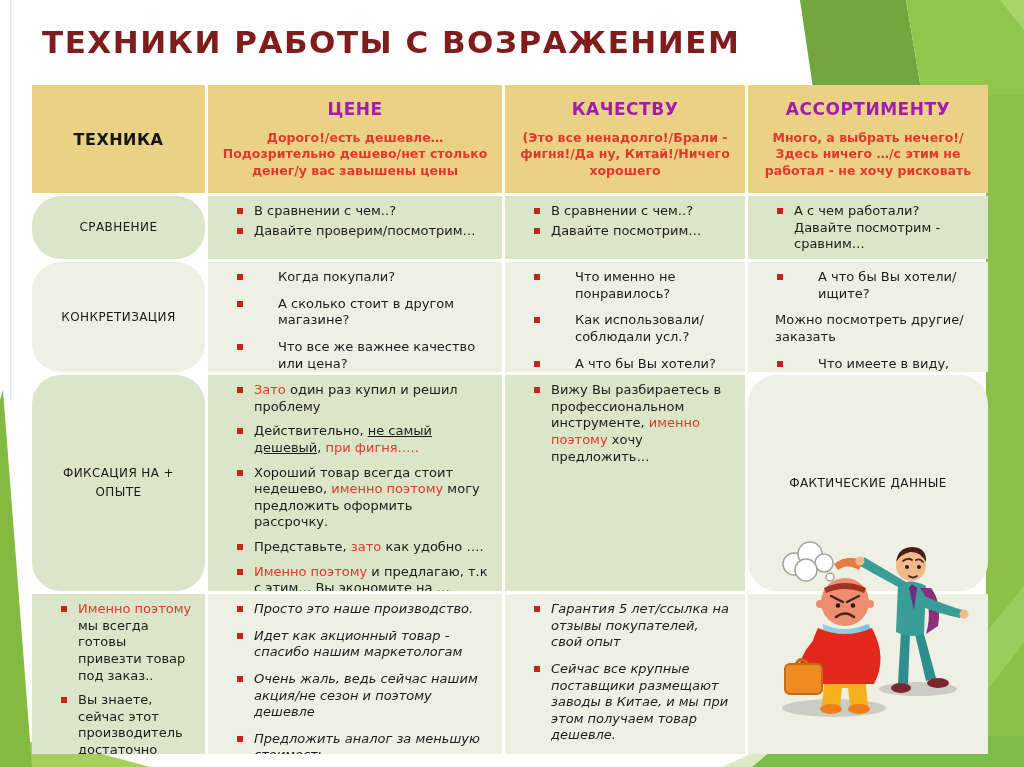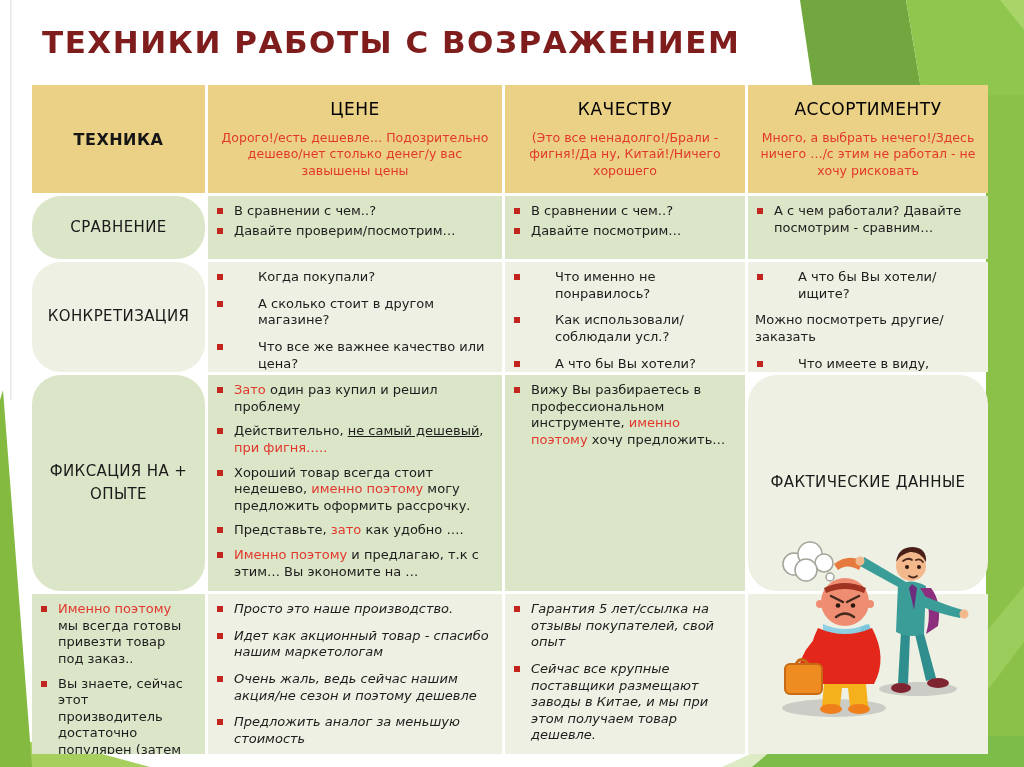--- a/index.html
+++ b/index.html
@@ -20,31 +20,31 @@
     display:grid;
     grid-template-columns:173px 294px 240px 240px;
     grid-template-rows:108px 63px 110px 216px 160px;
     gap:3px;
   }
   .hcell {
     background:#ebd186; overflow:hidden;
     display:flex; flex-direction:column; align-items:center; justify-content:center;
     text-align:center; padding:6px 10px;
   }
-  .hlabel { font-weight:normal; font-size:17px; color:#000000; letter-spacing:.5px; }
-  .hsub   { color:#e2382c; font-size:12.5px; font-weight:normal; line-height:1.3; margin-top:11px; }
+  .hlabel { font-weight:bold; font-size:17px; color:#a21caf; letter-spacing:.5px; }
+  .hsub   { color:#e2382c; font-size:12.5px; font-weight:bold; line-height:1.3; margin-top:11px; }
   .corner-label { font-weight:bold; font-size:16px; color:#151515; letter-spacing:.5px; }
   .cell { overflow:hidden; }
   .cell.green { background:#dbe5c8; }
   .cell.light { background:#edf0e2; }
   .label-cell {
     display:flex; align-items:center; justify-content:center; text-align:center;
-    font-size:15px; color:#1a1a1a; letter-spacing:.4px; line-height:1.55; padding:4px 16px;border-radius:29px;
-  }
-  .content { padding:7px 12px 5px 7px; }
+    font-size:12px; color:#1a1a1a; letter-spacing:.4px; line-height:1.55; padding:4px 16px;border-radius:29px;
+  }
+  .content { padding:7px 12px 5px 27px; }
   .item {
     display:flex; align-items:flex-start;
     font-size:13px; line-height:1.28; color:#1d1d1d;
   }
   .sq { flex:0 0 auto; width:6px; height:6px; background:#c2251d; margin:5px 11px 0 2px; }
   .red { color:#e2382c; }
   .und { text-decoration:underline; }
   .r0 .item { margin-bottom:3px; }
   .r1 .item { margin-bottom:10px;gap:24px; }
   .r2 .item { margin-bottom:8px; }

